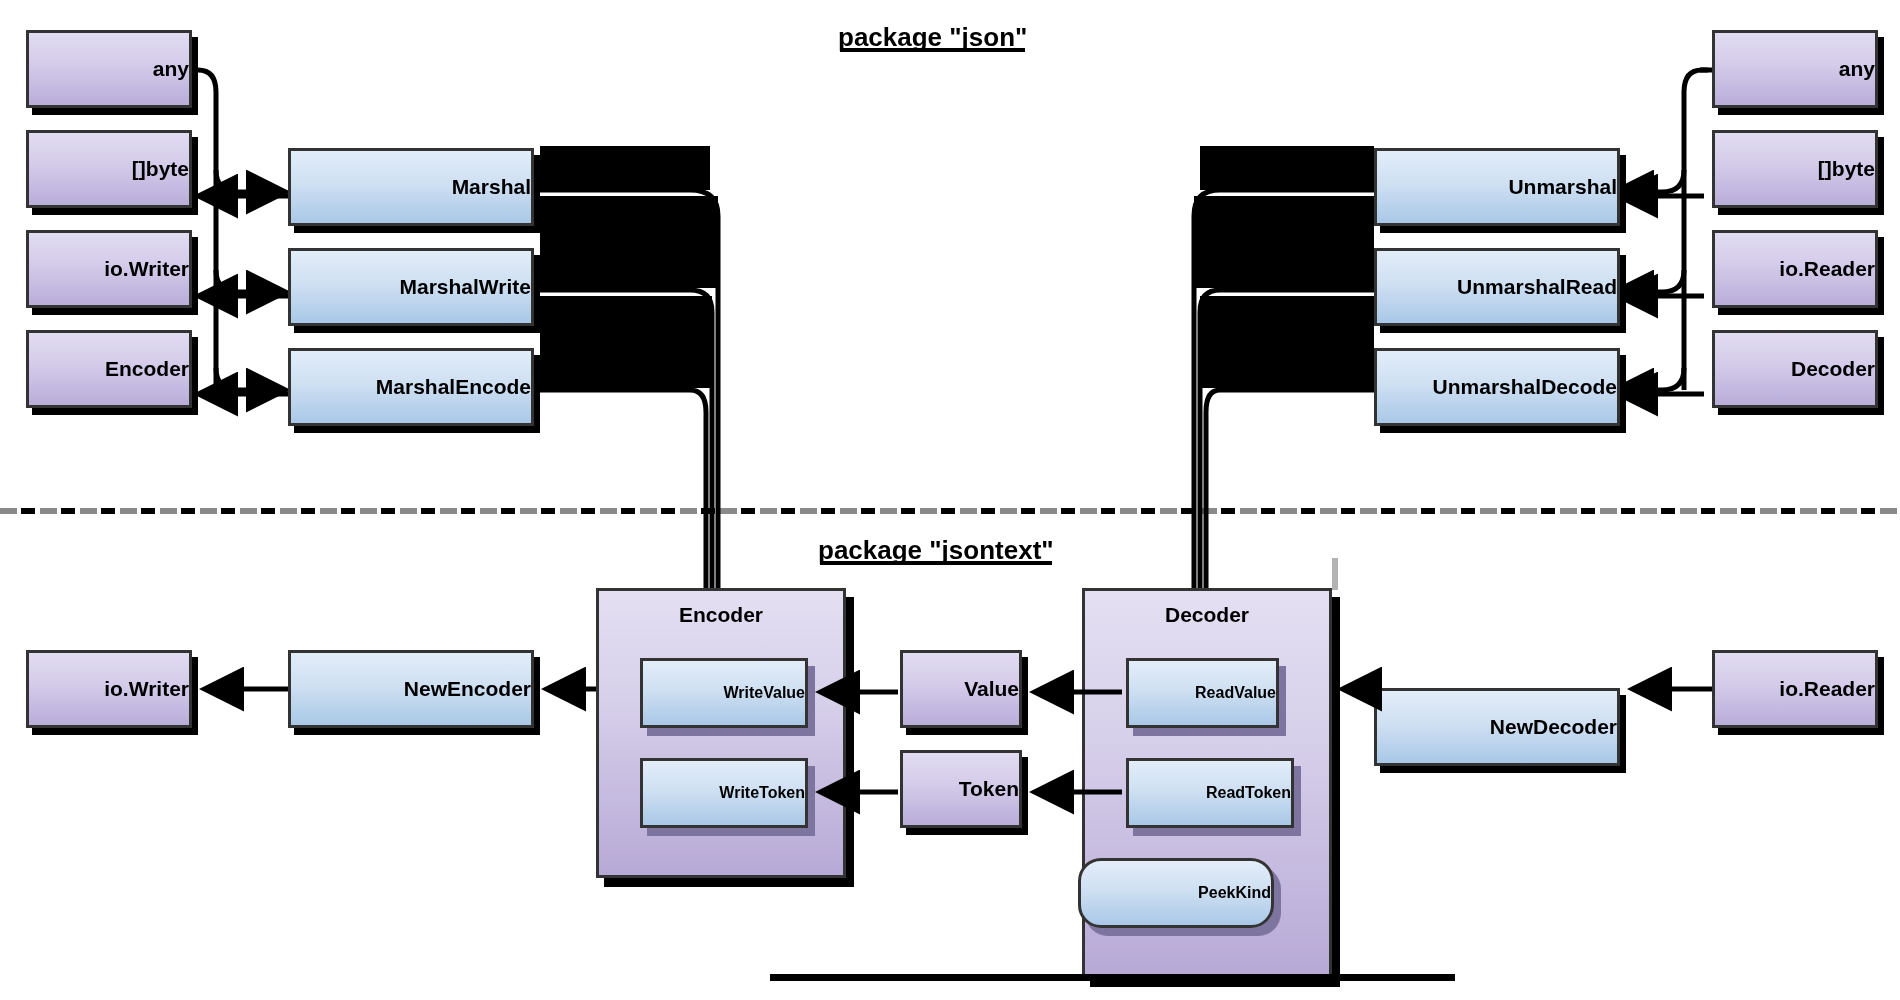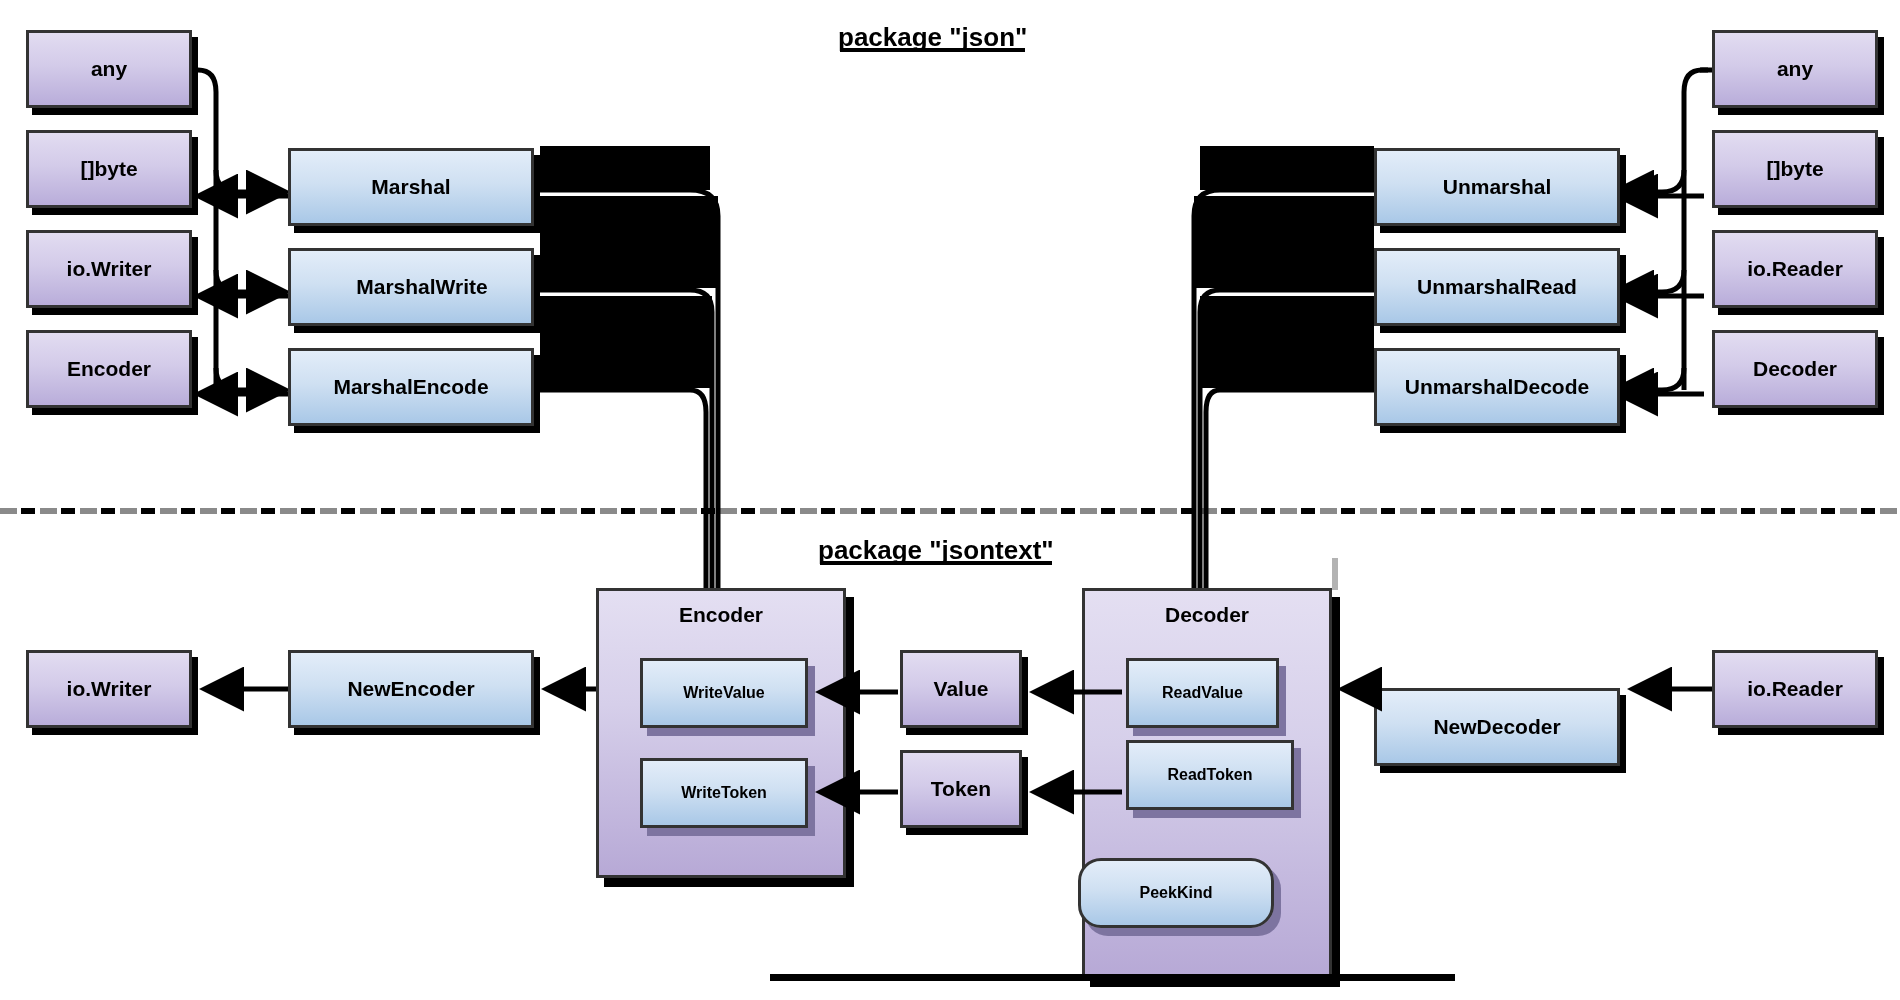--- a/index.html
+++ b/index.html
@@ -3,21 +3,21 @@
 <meta charset="utf-8">
 <style>
   html,body{margin:0;padding:0;background:#ffffff;}
   body{font-family:"Liberation Sans", sans-serif;}
   #stage{position:relative;width:1900px;height:1000px;overflow:hidden;background:#fff;}
 
   
   .node{
     position:absolute;
     box-sizing:border-box;
-    display:flex;align-items:center;justify-content:center;
+    display:flex;align-items:center;justify-content:flex-end;
     border:3px solid #333333;
     font-weight:bold;
     color:#000;
     text-align:center;
     z-index:40;
     box-shadow:6px 7px 0 0 #000000;
   }
   .node .lbl{pointer-events:none;white-space:nowrap;}
 
   .type-node{
@@ -204,21 +204,21 @@
   <div class="node fn-node inner-fn" style="left:640px;top:758px;width:168px;height:70px;">
     <span class="lbl">WriteToken</span>
   </div>
 
   <div class="container-node" style="left:1082px;top:588px;width:250px;height:390px;">
     <div class="container-title">Decoder</div>
   </div>
   <div class="node fn-node inner-fn" style="left:1126px;top:658px;width:153px;height:70px;">
     <span class="lbl">ReadValue</span>
   </div>
-  <div class="node fn-node inner-fn" style="left:1126px;top:740px;width:168px;height:70px;">
+  <div class="node fn-node inner-fn" style="left:1126px;top:758px;width:168px;height:70px;">
     <span class="lbl">ReadToken</span>
   </div>
   <div class="node fn-node inner-fn" style="left:1078px;top:858px;width:196px;height:70px;border-radius:23px;">
     <span class="lbl">PeekKind</span>
   </div>
 
   <div class="node type-node" style="left:900px;top:650px;width:122px;height:78px;">
     <span class="lbl">Value</span>
   </div>
   <div class="node type-node" style="left:900px;top:750px;width:122px;height:78px;">

